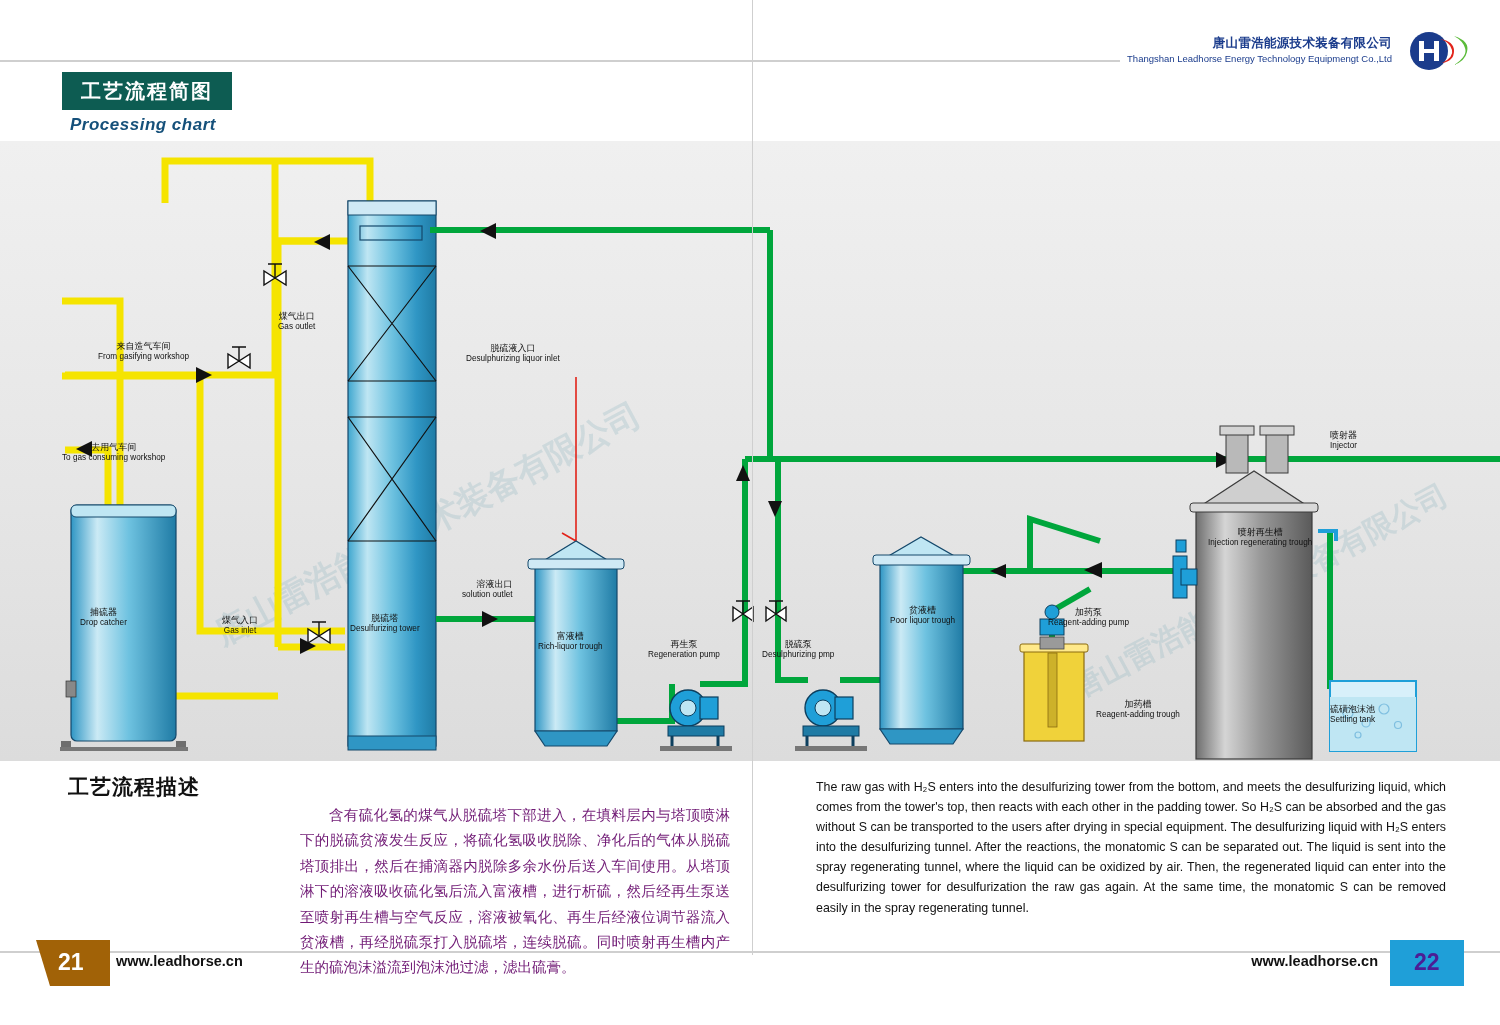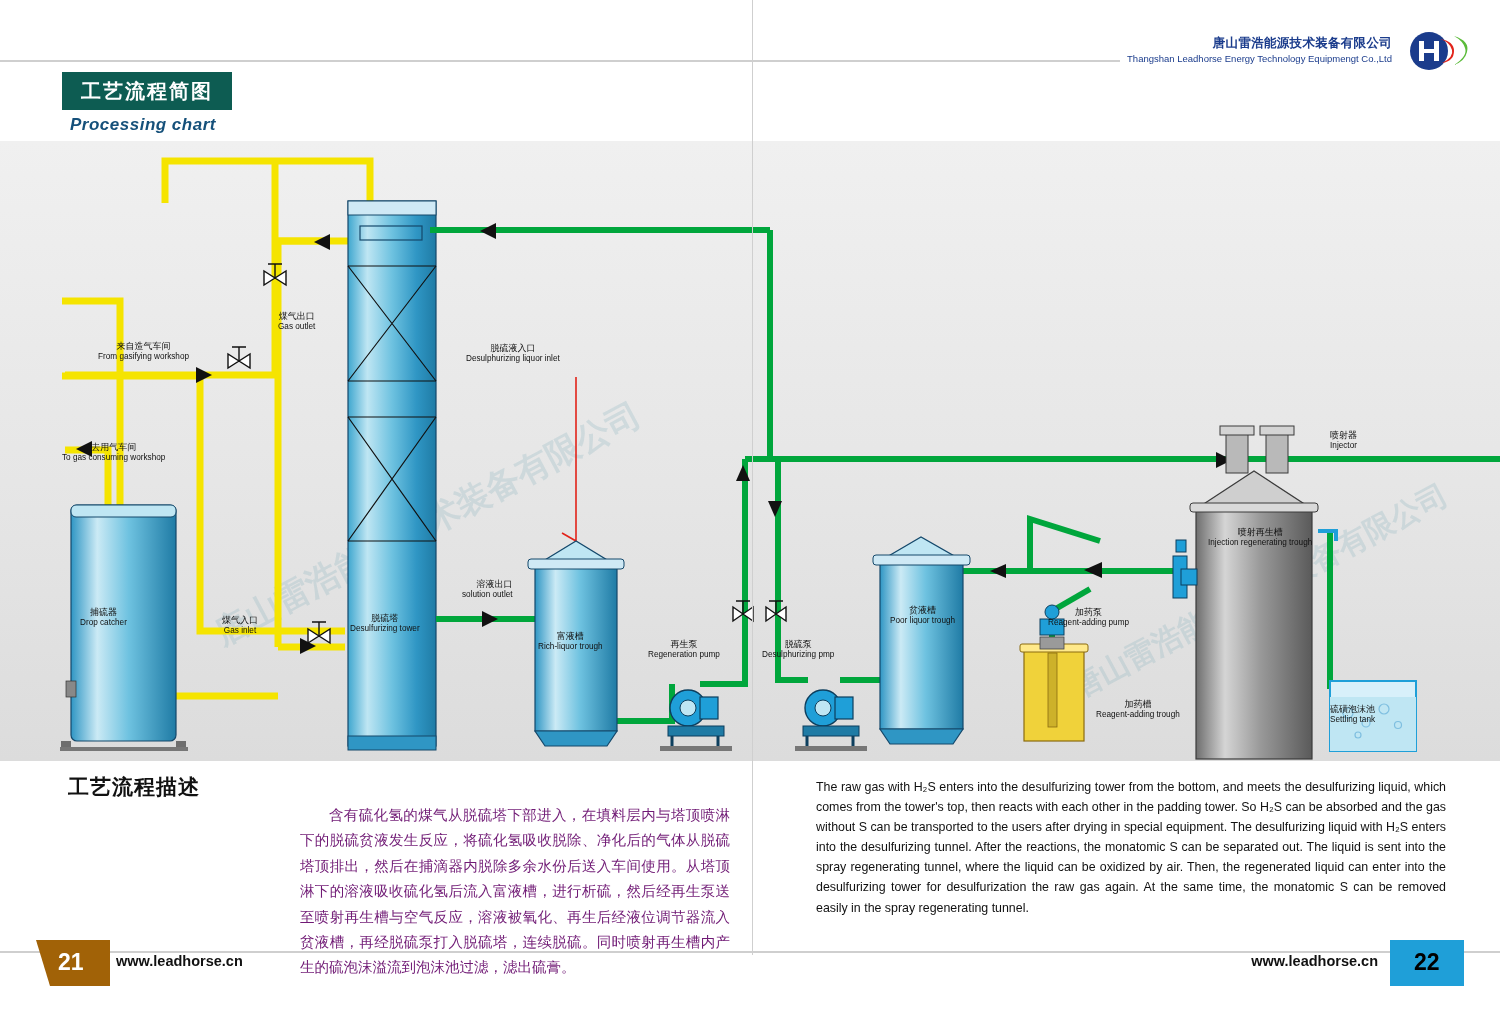--- a/index.html
+++ b/index.html
@@ -72,21 +72,21 @@
     position:absolute;left:36px;top:940px;width:74px;height:46px;background:#a16207;
     clip-path:polygon(0 0,100% 0,100% 100%,14px 100%);
   }
   .pagebox-l span{position:absolute;left:22px;top:9px;color:#fff;font-size:23px;font-weight:bold;}
   .pagebox-r{
     position:absolute;right:36px;top:940px;width:74px;height:46px;background:#1f9fd8;
     clip-path:polygon(0 0,100% 0,100% 100%,0 100%,0 0);
   }
   .pagebox-r::before{content:"";position:absolute;left:-14px;top:0;width:16px;height:46px;background:#1f9fd8;
     clip-path:polygon(100% 0,100% 100%,0 100%);}
-  .pagebox-r span{position:absolute;left:24px;top:9px;color:#000000;font-size:23px;font-weight:bold;}
+  .pagebox-r span{position:absolute;left:24px;top:9px;color:#4c1d95;font-size:23px;font-weight:bold;}
   .url-l{position:absolute;left:116px;top:953px;font-size:14.5px;color:#111;font-weight:bold;}
   .url-r{position:absolute;right:122px;top:953px;font-size:14.5px;color:#111;font-weight:bold;}
 </style>
 </head>
 <body>
 
 <div class="page">
 
   <div class="hr-top"></div>
 

